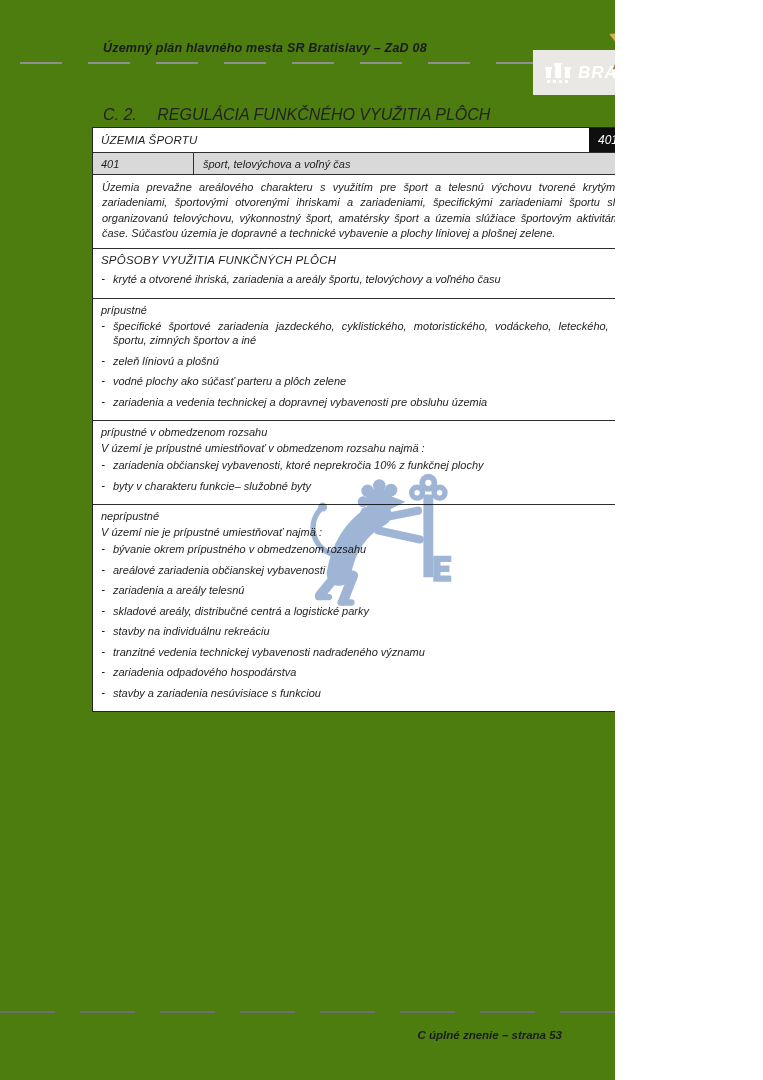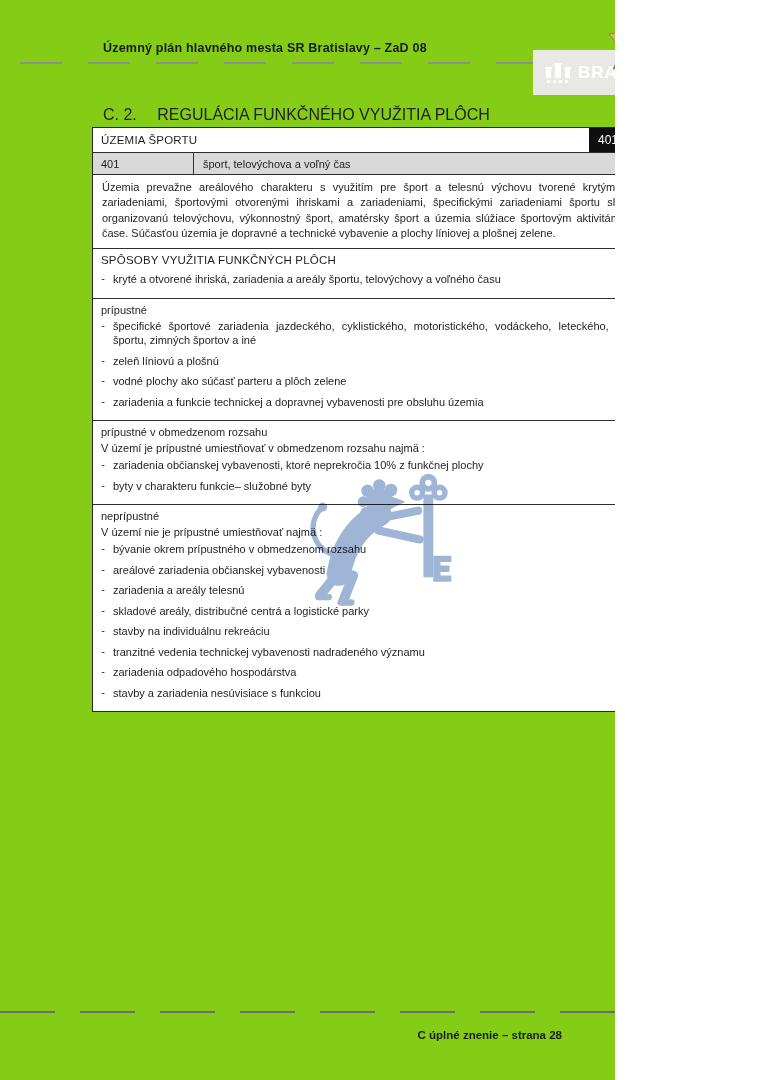--- a/index.html
+++ b/index.html
@@ -1,18 +1,18 @@
 <!DOCTYPE html>
 <html><head>
 <meta charset="utf-8">
 <style>
   html,body{margin:0;padding:0;background:#ffffff;}
   .page{
-    position:relative;width:615px;height:1080px;background:#84cc16;overflow:hidden;
-    font-family:"Liberation Sans", sans-serif;color:#1e1e1e;
+    position:relative;width:615px;height:1080px;background:#4d7c0f;overflow:hidden;
+    font-family:"Liberation Sans", sans-serif;color:#1e1e1e;font-style:italic;
   }
   
   .header-title{position:absolute;left:103px;top:41px;font-size:12.5px;font-weight:bold;color:#1b1b1b;letter-spacing:.2px;}
   .dash-line{position:absolute;left:20px;top:62px;width:726px;height:2px;
     background:repeating-linear-gradient(to right,#8f8f8f 0 42px,transparent 42px 68px);}
   
   .brand-box{position:absolute;left:533px;top:50px;width:172px;height:45px;background:#e9e8e4;
     display:flex;align-items:center;gap:7px;padding-left:12px;box-sizing:border-box;z-index:1;}
   .brand-text{color:#ffffff;font-weight:bold;font-size:17px;letter-spacing:1px;}
   
@@ -150,21 +150,21 @@
             <li class="bullet">
           <span class="dash">-</span>
           <span class="btxt">zeleň líniovú a plošnú</span>
         </li>
             <li class="bullet">
           <span class="dash">-</span>
           <span class="btxt">vodné plochy ako súčasť parteru a plôch zelene</span>
         </li>
             <li class="bullet">
           <span class="dash">-</span>
-          <span class="btxt">zariadenia a funkcie technickej a dopravnej vybavenosti pre obsluhu územia</span>
+          <span class="btxt">zariadenia a vedenia technickej a dopravnej vybavenosti pre obsluhu územia</span>
         </li>
           </ul>
     </div>
 
     <div class="trow sec">
       <div class="lbl">prípustné v obmedzenom rozsahu</div>
       <div class="intro">V území je prípustné umiestňovať v obmedzenom rozsahu najmä :</div>
       <ul class="bullets">
 
       <li class="bullet">
@@ -252,15 +252,15 @@
       <circle cx="97" cy="20" r="7" stroke="none"></circle>
       <circle cx="110" cy="25" r="7" stroke="none"></circle>
       <circle cx="79" cy="38" r="6" stroke="none"></circle>
       <circle cx="82" cy="50" r="6" stroke="none"></circle>
       <path d="M108,31 L126,38 L108,47 Z" stroke="none"></path>
     </g>
   </svg>
 
   <div class="footer-line"></div>
   <div class="edge-line"></div>
-  <div class="footer-text">C úplné znenie  – strana 28</div>
+  <div class="footer-text">C úplné znenie  – strana 53</div>
 
 </div>
 
 </body></html>

